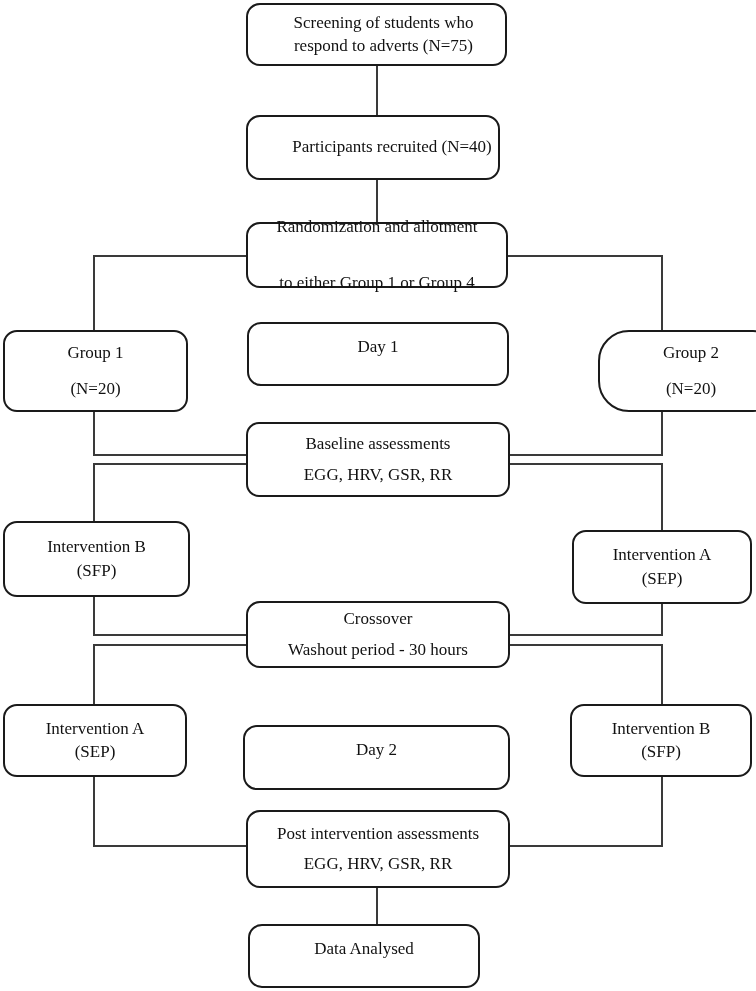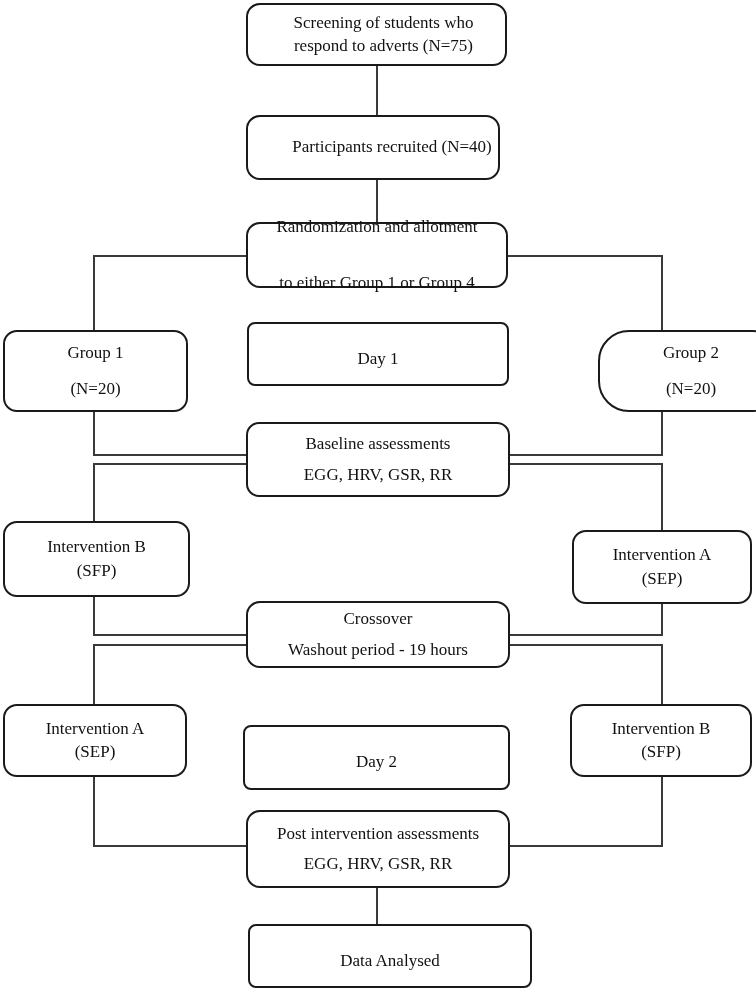--- a/index.html
+++ b/index.html
@@ -38,21 +38,21 @@
     line-height: 1.30;
     text-align: center;
     z-index: 2;
   }
   .node.center { justify-content: center; }
   .node.top-text { justify-content: flex-start; }
   .node .line {
     display: block;
     white-space: nowrap;
   }
-  .node.pad-top2 { padding-top: 24px; border-radius: 8px; }
+  .node.pad-top2 { padding-top: 12px; }
   .node.gap-wide .line + .line { margin-top: 14px; }
   .node.gap-med .line + .line { margin-top: 8px; }
   .node.gap-tight .line + .line { margin-top: 1px; }
 </style>
 </head>
 <body>
 
 <div id="canvas">
 
   <svg class="connectors" viewBox="0 0 756 991" xmlns="http://www.w3.org/2000/svg">
@@ -128,21 +128,21 @@
     <span class="line">(SFP)</span>
   </div>
 
   <div class="node center gap-tight" style="left:572px; top:530px; width:180px; height:74px;">
     <span class="line">Intervention A</span>
     <span class="line">(SEP)</span>
   </div>
 
   <div class="node center gap-med" style="left:246px; top:601px; width:264px; height:67px;">
     <span class="line">Crossover</span>
-    <span class="line">Washout period - 19 hours</span>
+    <span class="line">Washout period - 30 hours</span>
   </div>
 
   <div class="node center gap-tight" style="left:3px; top:704px; width:184px; height:73px;">
     <span class="line">Intervention A</span>
     <span class="line">(SEP)</span>
   </div>
 
   <div class="node top-text pad-top2" style="left:243px; top:725px; width:267px; height:65px;">
     <span class="line">Day 2</span>
   </div>
@@ -150,17 +150,17 @@
   <div class="node center gap-tight" style="left:570px; top:704px; width:182px; height:73px;">
     <span class="line">Intervention B</span>
     <span class="line">(SFP)</span>
   </div>
 
   <div class="node center gap-med" style="left:246px; top:810px; width:264px; height:78px;">
     <span class="line">Post intervention assessments</span>
     <span class="line">EGG, HRV, GSR, RR</span>
   </div>
 
-  <div class="node top-text pad-top2" style="left:248px; top:924px; width:284px; height:64px;">
+  <div class="node top-text pad-top2" style="left:248px; top:924px; width:232px; height:64px;">
     <span class="line">Data Analysed</span>
   </div>
 
 </div>
 
 </body></html>

